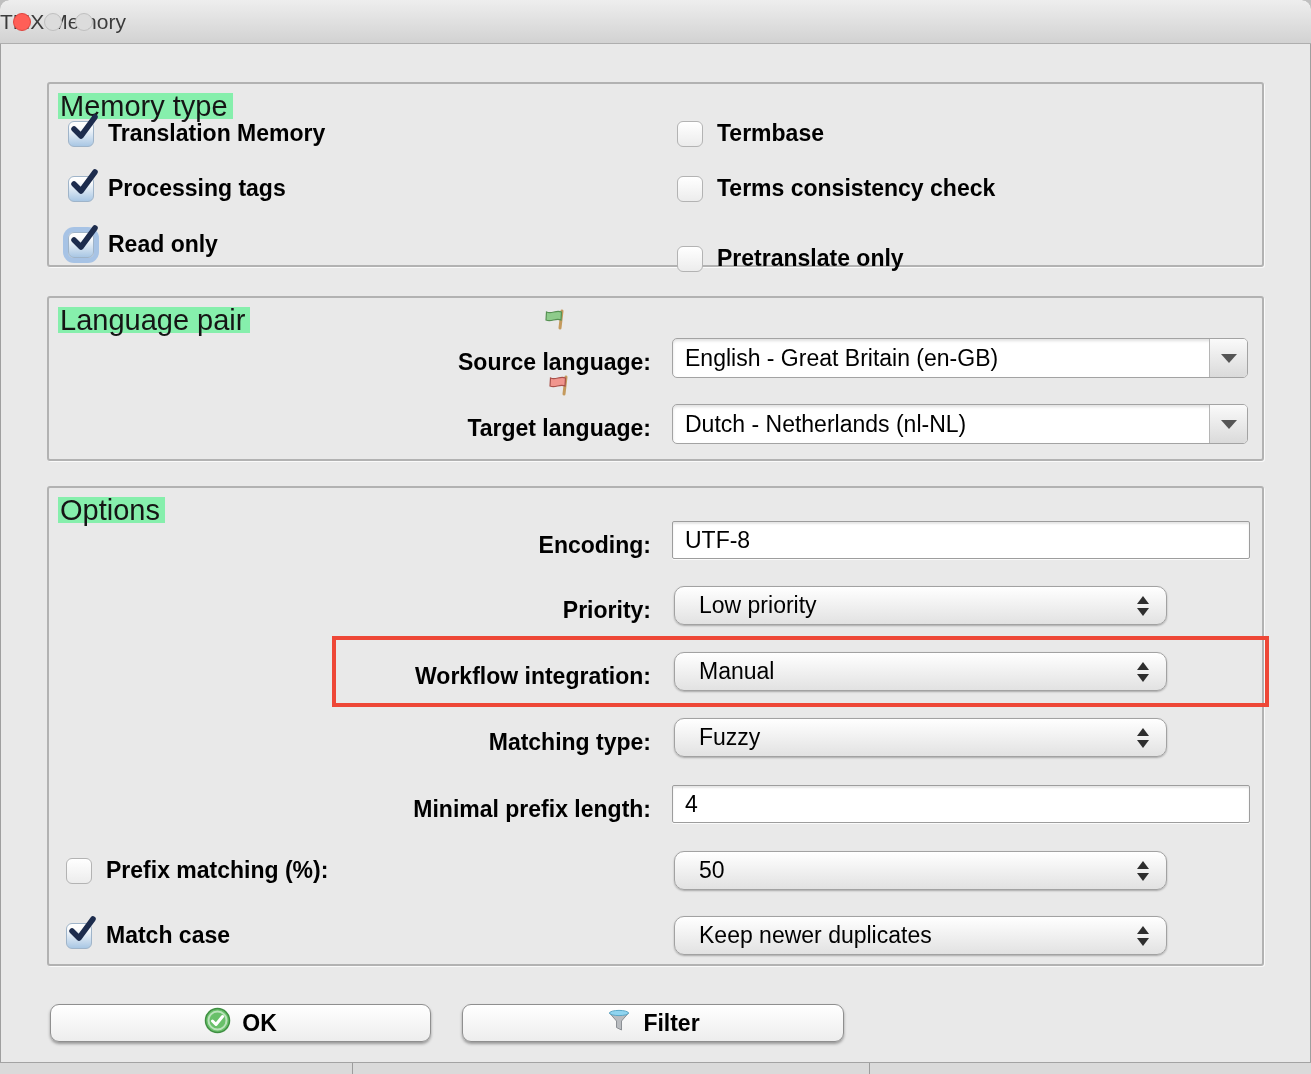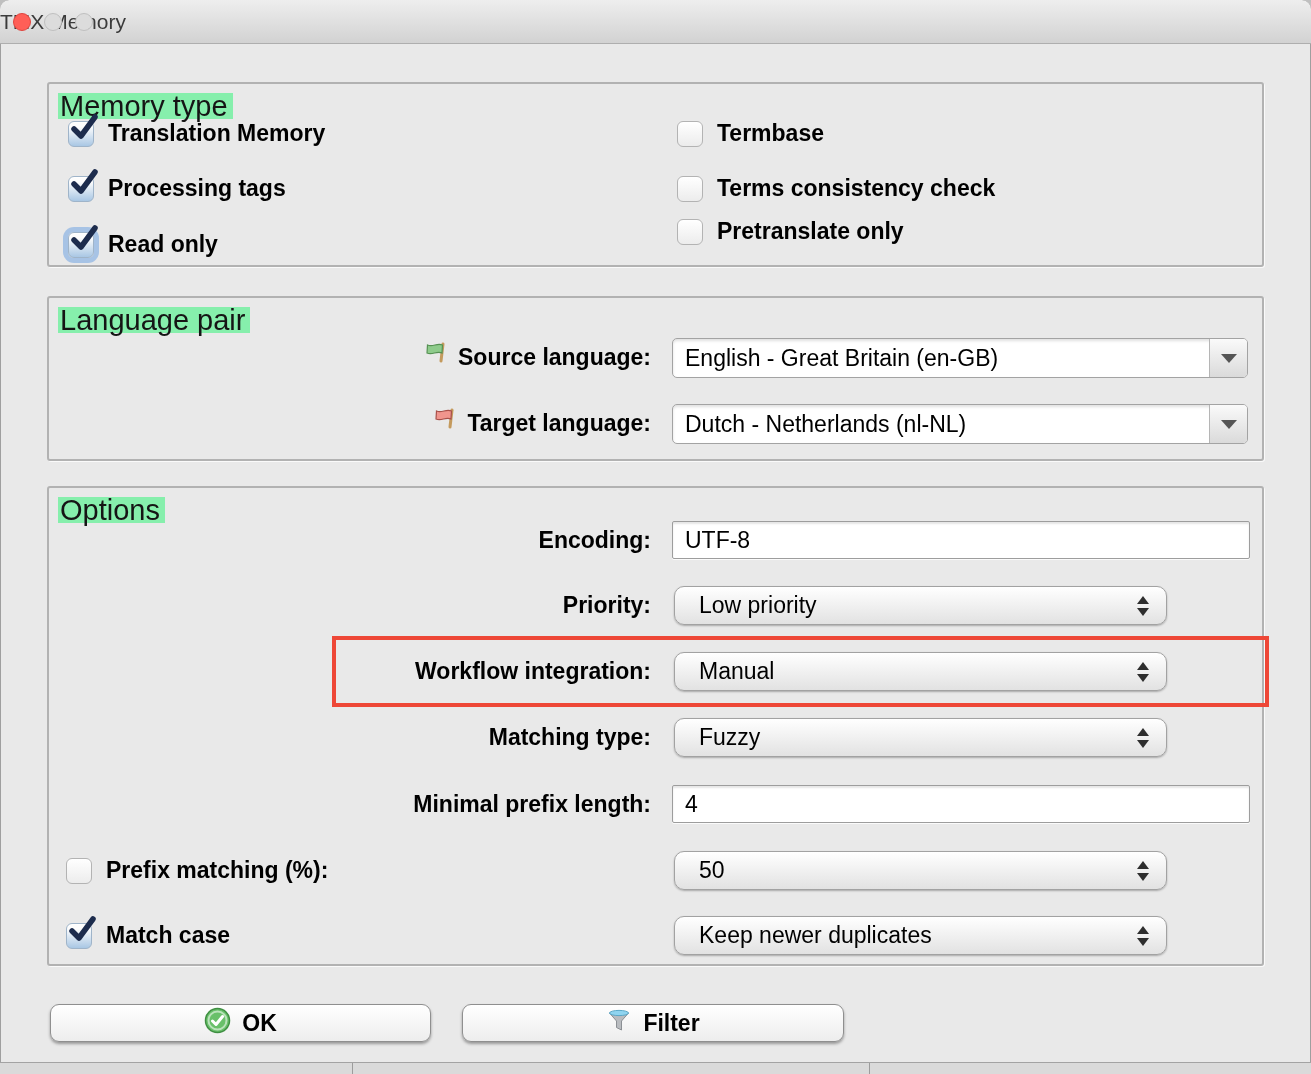--- a/index.html
+++ b/index.html
@@ -26,21 +26,21 @@
       background:linear-gradient(#ffffff,#ececec);flex:0 0 26px;
       box-shadow:inset 0 1px 0 #fff;}
   .cb.checked{background:linear-gradient(#fdfdfd 20%,#a9c7e4);border-color:#9fb4c9;}
   .cb .cbmark{display:none;position:absolute;left:0;top:-9px;}
   .cb.checked .cbmark{display:block;}
   .cb.focused{box-shadow:0 0 0 5px rgba(124,170,227,.6),inset 0 1px 0 #fff;}
   .cblabel{font-size:23px;font-weight:bold;color:#000;white-space:nowrap;}
   
   .rowlabel{position:absolute;right:660px;height:38px;display:flex;align-items:center;
             justify-content:flex-end;gap:9px;font-size:23px;font-weight:bold;color:#000;
-            white-space:nowrap;}
+            white-space:nowrap;flex-direction:column;}
   
   .combo{position:absolute;left:672px;width:576px;height:40px;background:#fff;
          border:1px solid #a3a3a3;border-radius:5px;
          box-shadow:inset 0 2px 3px rgba(0,0,0,.12);}
   .combo .val{position:absolute;left:12px;top:0;height:100%;display:flex;align-items:center;
          font-size:23px;color:#000;white-space:nowrap;}
   .combo .abtn{position:absolute;right:0;top:0;width:38px;height:100%;
          border-left:1px solid #b5b5b5;border-radius:0 4px 4px 0;
          background:linear-gradient(#fafafa,#dadada);display:flex;align-items:center;justify-content:center;}
   .combo .abtn .dtri{width:0;height:0;border-left:8px solid transparent;
@@ -116,21 +116,21 @@
   </div>
 
   <div class="cbrow" style="left:677px;top:120px">
     <span class="cb"></span>
     <span class="cblabel">Termbase</span>
   </div>
   <div class="cbrow" style="left:677px;top:175px">
     <span class="cb"></span>
     <span class="cblabel">Terms consistency check</span>
   </div>
-  <div class="cbrow" style="left:677px;top:218px">
+  <div class="cbrow" style="left:677px;top:245px">
     <span class="cb"></span>
     <span class="cblabel">Pretranslate only</span>
   </div>
 
   <div class="group" style="left:47px;top:296px;width:1217px;height:165px">
     <span class="legend">Language pair</span>
   </div>
 
   <div class="rowlabel" style="top:338px">
     <span><svg width="26" height="26" viewBox="0 0 26 26">

